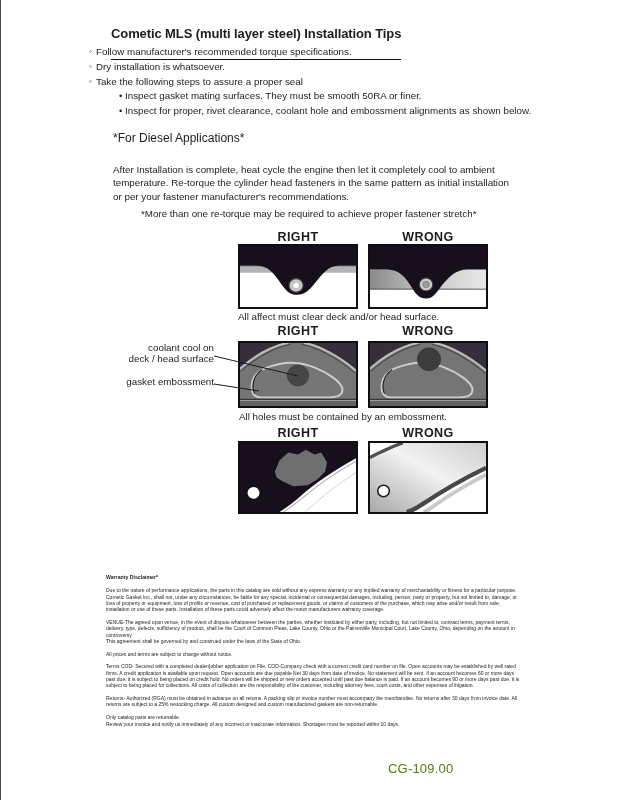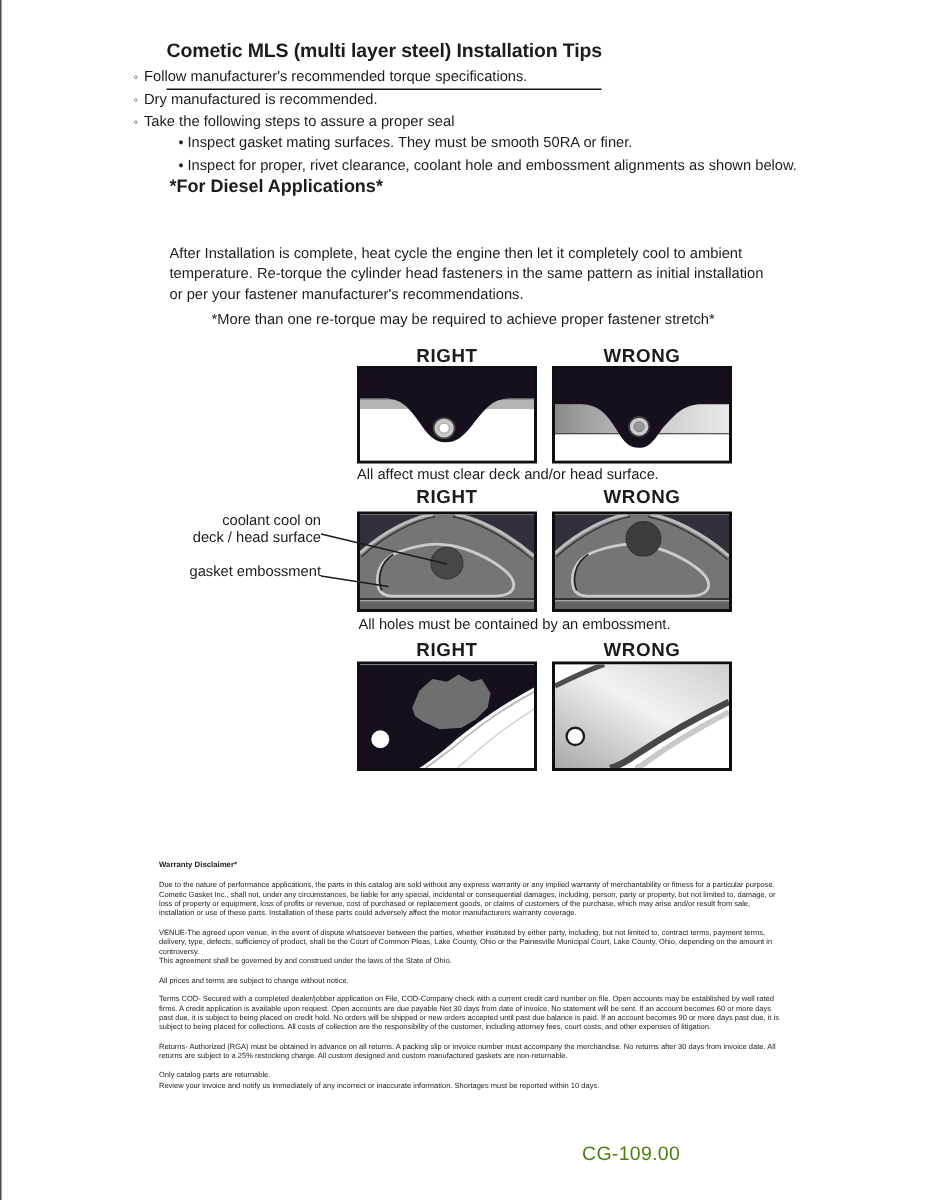--- a/index.html
+++ b/index.html
@@ -9,21 +9,21 @@
 
   .title{position:absolute;left:110px;top:26px;font-size:13px;font-weight:700;
          letter-spacing:-0.1px;border-bottom:1.6px solid #141414;padding-bottom:18px;}
 
   .bullets{position:absolute;left:88px;top:44px;font-size:9.8px;line-height:15px;}
   .subbullets{position:absolute;left:118px;top:89px;font-size:9.8px;line-height:14.5px;}
   .b-item{white-space:nowrap;}
   .b-marker{display:inline-block;width:7px;font-size:8.5px;vertical-align:top;}
   .sb-marker{display:inline-block;width:6px;font-size:9.5px;vertical-align:top;}
 
-  .diesel-h{position:absolute;left:112px;top:117px;font-size:12px;font-weight:700;}
+  .diesel-h{position:absolute;left:112px;top:131px;font-size:12px;font-weight:400;}
   .body-p{position:absolute;left:112px;width:404px;font-size:9.8px;line-height:13.4px;margin:0;}
   .p1{top:134px;} .p2{top:163px;} .p3{top:207px;margin-left:28px;}
 
   .dlabel{position:absolute;width:120px;text-align:center;font-size:12.5px;font-weight:700;letter-spacing:0.4px;}
   .dbox{position:absolute;width:116px;border:2px solid #0f0f0f;background:#fff;}
   .dbox svg{display:block;width:100%;height:100%;}
   .r1{height:61px;top:244px;} .r2{height:63px;top:341px;} .r3{height:69px;top:441px;}
   .colL{left:237px;} .colR{left:367px;}
   .lab1{top:230px;} .lab2{top:324px;} .lab3{top:426px;}
   .caption{position:absolute;font-size:9.8px;line-height:11.5px;margin:0;}
@@ -45,21 +45,21 @@
 </style>
 </head>
 <body>
 
 <div class="page">
 
   <div class="title">Cometic MLS (multi layer steel) Installation Tips</div>
 
   <div class="bullets">
     <div class="b-item"><span class="b-marker">◦</span><span>Follow manufacturer's recommended torque specifications.</span></div>
-    <div class="b-item"><span class="b-marker">◦</span><span>Dry manufactured is recommended.</span></div>
+    <div class="b-item"><span class="b-marker">◦</span><span>Dry installation is whatsoever.</span></div>
     <div class="b-item"><span class="b-marker">◦</span><span>Take the following steps to assure a proper seal</span></div>
   </div>
 
   <div class="subbullets">
     <div class="b-item"><span class="sb-marker">•</span><span>Inspect gasket mating surfaces.  They must be smooth 50RA or finer.</span></div>
     <div class="b-item"><span class="sb-marker">•</span><span>Inspect for proper, rivet clearance, coolant hole and embossment alignments as shown below.</span></div>
   </div>
 
   <div class="diesel-h">*For Diesel Applications*</div>
   <p class="body-p p2">After Installation is complete, heat cycle the engine then let it completely cool to ambient temperature. Re-torque the cylinder head fasteners in the same pattern as initial installation or per your fastener manufacturer's recommendations.</p>

